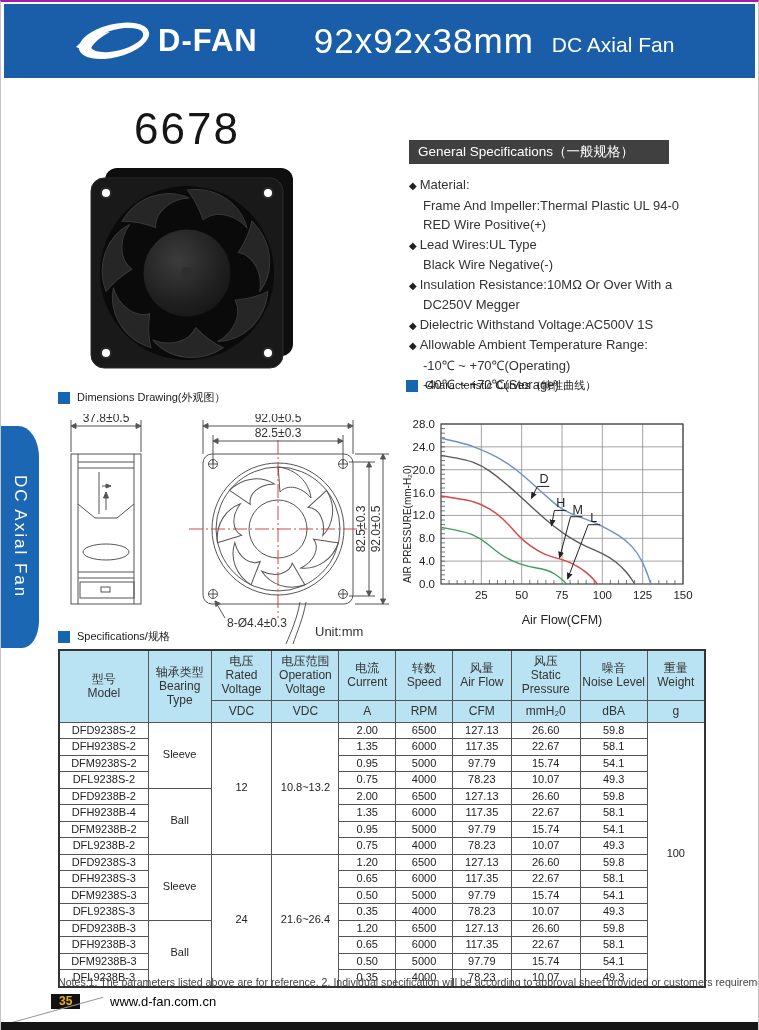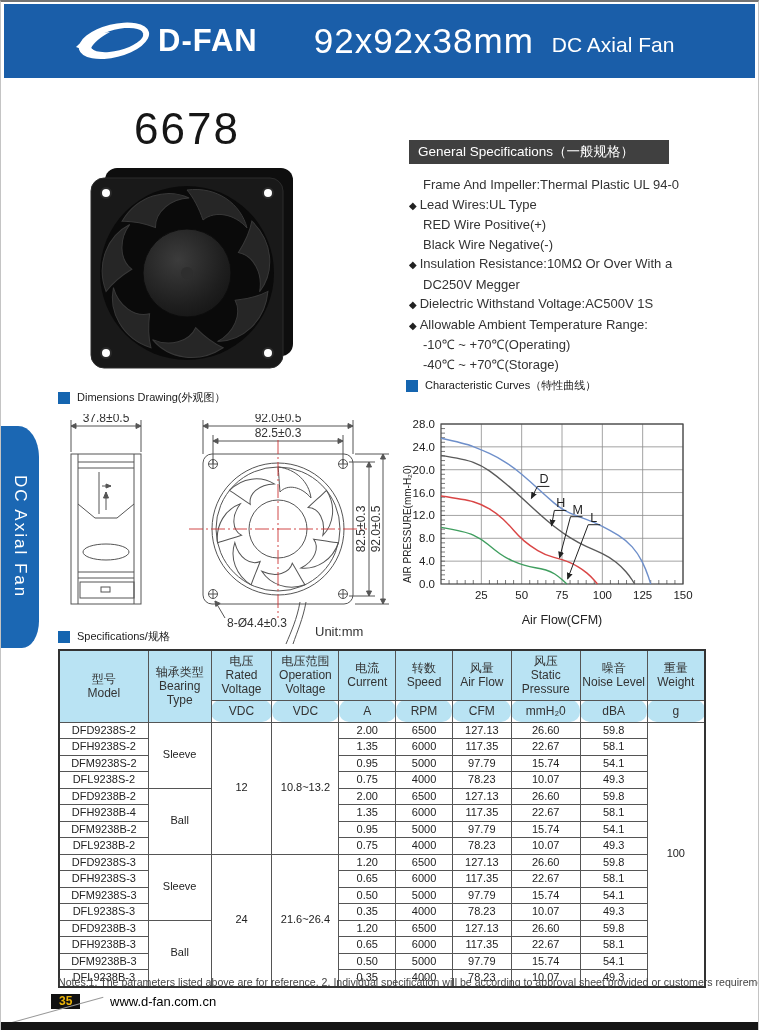--- a/index.html
+++ b/index.html
@@ -1,20 +1,20 @@
 <!DOCTYPE html>
 <html><head>
 <meta charset="utf-8">
 <style>
   html,body{margin:0;padding:0;background:#e8e8e8;}
   *{box-sizing:border-box;}
   .page{
     position:relative;width:759px;height:1030px;margin:0 auto;background:#fff;
     font-family:"Liberation Sans",sans-serif;color:#222;overflow:hidden;
-    border-left:1px solid #c4c4c4;border-right:1px solid #c4c4c4;border-top:2px solid #737373;
+    border-left:1px solid #c4c4c4;border-right:1px solid #c4c4c4;border-top:2px solid #a21caf;
   }
   
   .hdr{position:absolute;left:3px;right:3px;top:2px;height:74px;background:#1a5ea9;
        display:flex;align-items:center;}
   .hdr .logo{margin-left:66px;width:86px;height:48px;}
   .brand{color:#fff;font-size:31px;font-weight:bold;letter-spacing:1px;margin-left:2px;}
   .size-title{color:#fff;font-size:35px;font-weight:400;margin-left:56px;letter-spacing:1px;}
   .sub-title{color:#fff;font-size:21px;margin-left:18px;margin-top:8px;}
   
   .model-no{position:absolute;left:133px;top:102px;font-size:44px;color:#161616;letter-spacing:2px;}
@@ -37,21 +37,21 @@
   
   .dimsvg{position:absolute;left:52px;top:412px;}
   .chartsvg{position:absolute;left:396px;top:410px;}
   svg text{font-family:"Liberation Sans",sans-serif;}
   
   .tbl-wrap{position:absolute;left:57px;top:647px;}
   table{border-collapse:collapse;table-layout:fixed;width:648px;font-size:11px;color:#222;}
   th,td{border:1px solid #555;text-align:center;padding:0;overflow:hidden;}
   table{border:2px solid #333;}
   thead th{background:#b9e3f3;font-weight:400;font-size:12px;line-height:14px;color:#333;}
-  thead tr.units th{height:22px;border-radius:10px;}
+  thead tr.units th{height:22px;}
   thead tr.names th{height:50px;}
   tbody td{height:15.5px;line-height:15.5px;}
   
   .notes{position:absolute;left:57px;top:974px;font-size:10.6px;color:#444;white-space:nowrap;}
   .pageno{position:absolute;left:50px;top:992px;background:#111;color:#eab308;font-size:12px;
           font-weight:bold;padding:0 8px;line-height:15px;}
   .siteurl{position:absolute;left:86px;top:992px;font-size:13px;color:#000000;line-height:15px;margin-left:23px;}
   .diag{position:absolute;left:0;top:1023px;width:106px;height:1px;background:#999;
         transform:rotate(-15.5deg);transform-origin:0 0;}
   .botbar{position:absolute;left:0;right:0;bottom:0;height:8px;background:#151515;}
@@ -113,23 +113,24 @@
     <circle cx="108" cy="109" r="6" fill="#2e2e2e"></circle>
     <circle cx="27" cy="29" r="5" fill="#fff" stroke="#2a2a2a" stroke-width="2"></circle>
     <circle cx="189" cy="29" r="5" fill="#fff" stroke="#2a2a2a" stroke-width="2"></circle>
     <circle cx="27" cy="189" r="5" fill="#fff" stroke="#2a2a2a" stroke-width="2"></circle>
     <circle cx="189" cy="189" r="5" fill="#fff" stroke="#2a2a2a" stroke-width="2"></circle>
   </svg>
 
   <div class="gspec">
     <div class="gspec-bar">General Specifications（一般规格）</div>
     <div class="gspec-list">
+        <div class="gspec-line"><span class="dia">◆</span>Material:</div>
         <div class="gspec-line cont">Frame And Impeller:Thermal Plastic UL 94-0</div>
+        <div class="gspec-line cont">RED Wire Positive(+)</div>
         <div class="gspec-line"><span class="dia">◆</span>Lead Wires:UL Type</div>
-        <div class="gspec-line cont">RED Wire Positive(+)</div>
         <div class="gspec-line cont">Black Wire Negative(-)</div>
         <div class="gspec-line"><span class="dia">◆</span>Insulation Resistance:10MΩ Or Over With a</div>
         <div class="gspec-line cont">DC250V Megger</div>
         <div class="gspec-line"><span class="dia">◆</span>Dielectric Withstand Voltage:AC500V 1S</div>
         <div class="gspec-line"><span class="dia">◆</span>Allowable Ambient Temperature Range:</div>
         <div class="gspec-line cont">-10℃ ~ +70℃(Operating)</div>
         <div class="gspec-line cont">-40℃ ~ +70℃(Storage)</div>
       </div>
   </div>
 

